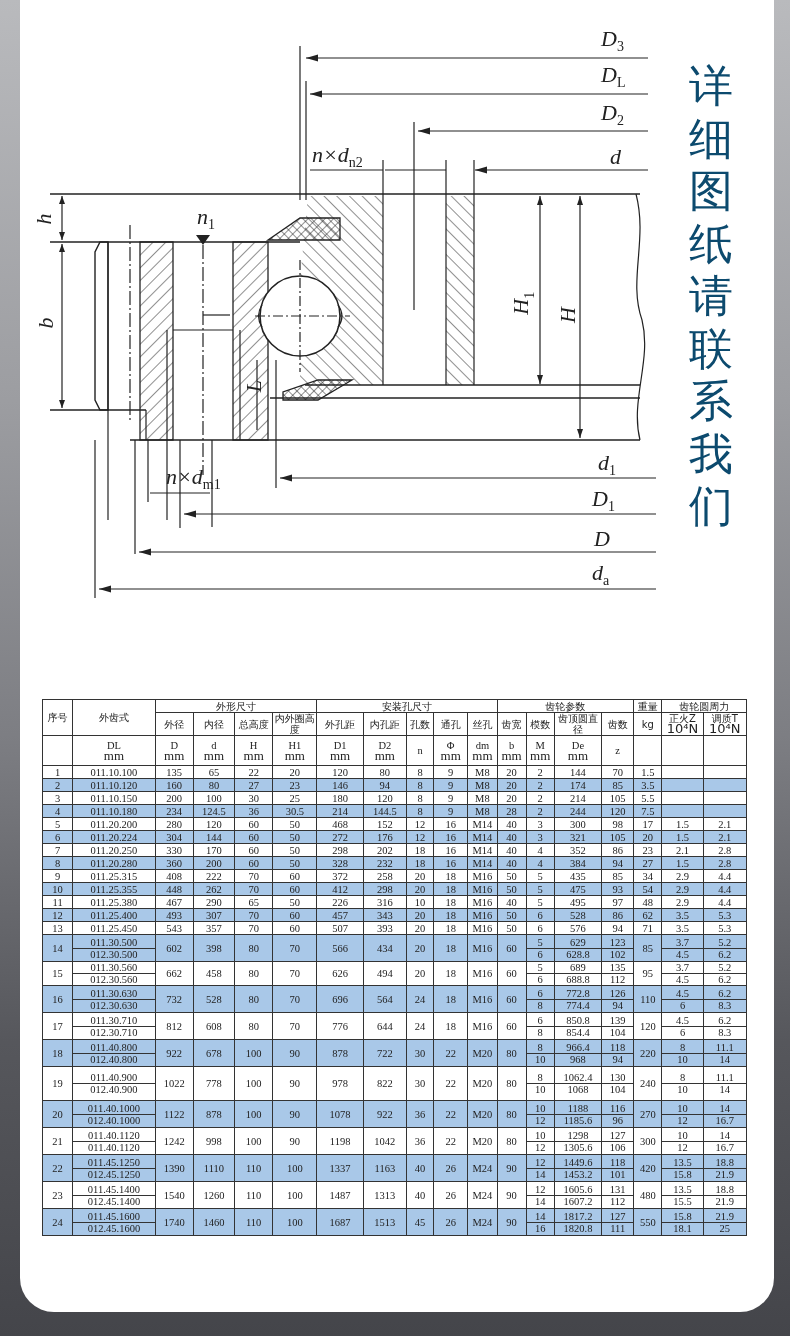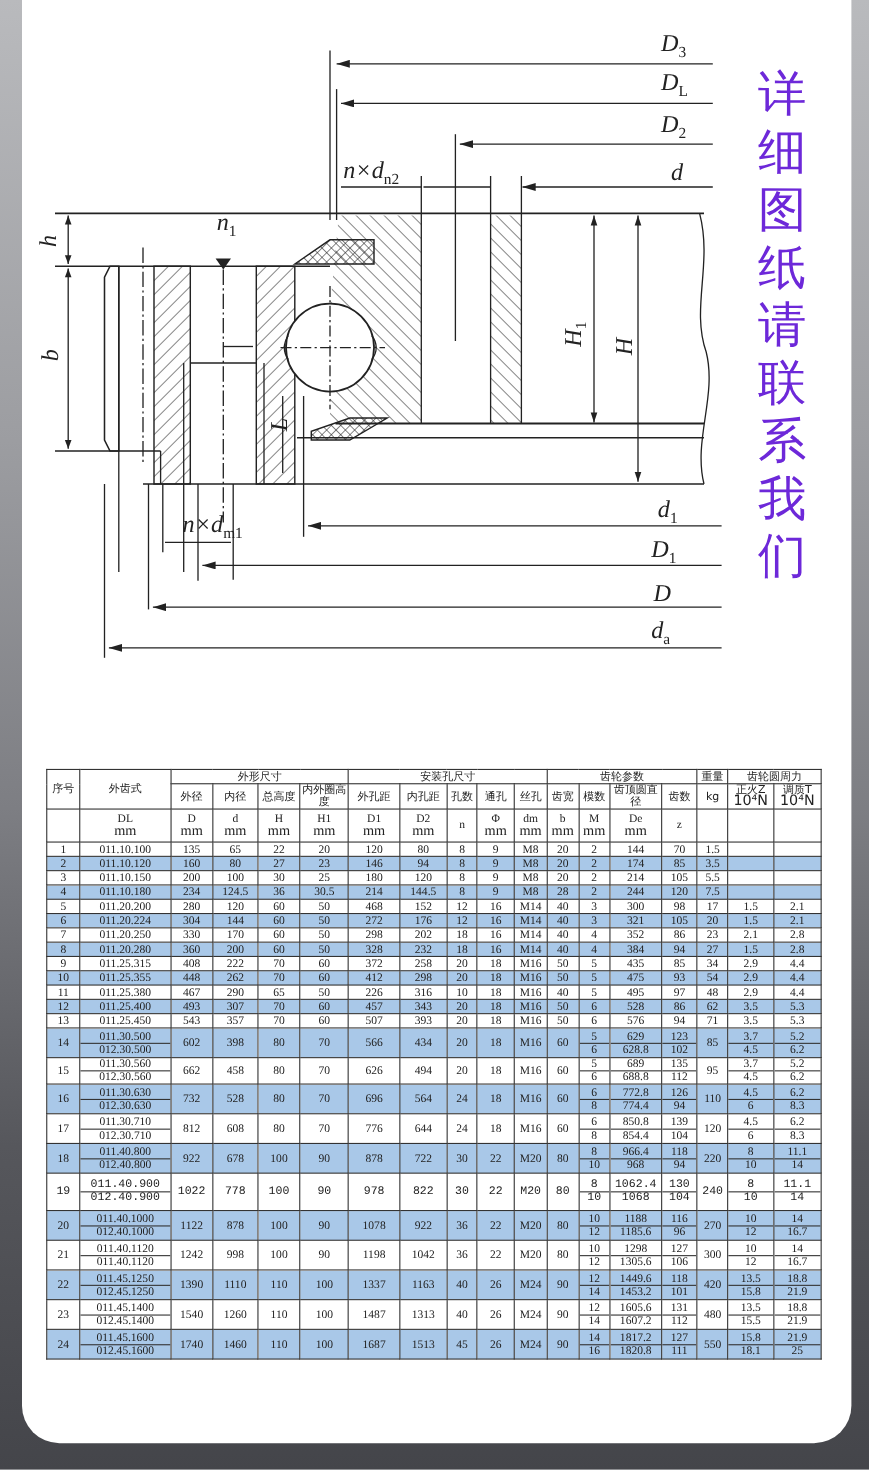--- a/index.html
+++ b/index.html
@@ -12,21 +12,21 @@
     position:absolute; left:20px; top:0; width:754px; height:1312px;
     background:#ffffff; border-radius:0 0 34px 34px;
   }
   .diagram { position:absolute; left:0; top:0; width:790px; height:620px; }
   .diagram svg { position:absolute; left:0; top:0; }
   .lbl { position:absolute; font-family:"Liberation Serif", "DejaVu Serif", serif; font-style:italic; font-size:22px; color:#222; line-height:1; }
   .lbl sub { font-size:14px; font-style:normal; }
   .side-text {
     position:absolute; left:686px; top:60px; width:50px;
     font-family:"DejaVu Sans", sans-serif; font-size:44px; line-height:52.5px;
-    color:#6d28d9; text-align:center; word-break:break-all;
+    color:#0c4a6e; text-align:center; word-break:break-all;
   }
   table.spec {
     position:absolute; left:42px; top:699px; width:705px;
     border-collapse:collapse; table-layout:fixed;
     font-family:"Liberation Serif", "DejaVu Serif", serif; font-size:10.5px; color:#222;
   }
   table.spec td, table.spec th {
     border:1px solid #333; padding:0; text-align:center; vertical-align:middle;
     font-weight:normal; line-height:11px; height:12px; overflow:hidden; white-space:nowrap;
   }
@@ -140,21 +140,21 @@
     </g>
   </svg>
 
   <div class="lbl" style="left:601px;top:28px;"><span>D</span><sub>3</sub></div>
   <div class="lbl" style="left:601px;top:64px;"><span>D</span><sub>L</sub></div>
   <div class="lbl" style="left:601px;top:102px;"><span>D</span><sub>2</sub></div>
   <div class="lbl" style="left:610px;top:146px;">d</div>
   <div class="lbl" style="left:312px;top:144px;"><span>n×d</span><sub>n2</sub></div>
   <div class="lbl" style="left:38px;top:208px;transform:rotate(-90deg);">h</div>
   <div class="lbl" style="left:40px;top:312px;transform:rotate(-90deg);">b</div>
-  <div class="lbl" style="left:197px;top:191px;"><span>n</span><sub>1</sub></div>
+  <div class="lbl" style="left:197px;top:206px;"><span>n</span><sub>1</sub></div>
   <div class="lbl" style="left:248px;top:375px;transform:rotate(-90deg);">L</div>
   <div class="lbl" style="left:512px;top:290px;transform:rotate(-90deg);"><span>H</span><sub>1</sub></div>
   <div class="lbl" style="left:560px;top:304px;transform:rotate(-90deg);">H</div>
   <div class="lbl" style="left:598px;top:452px;"><span>d</span><sub>1</sub></div>
   <div class="lbl" style="left:166px;top:466px;"><span>n×d</span><sub>m1</sub></div>
   <div class="lbl" style="left:592px;top:488px;"><span>D</span><sub>1</sub></div>
   <div class="lbl" style="left:594px;top:528px;">D</div>
   <div class="lbl" style="left:592px;top:562px;"><span>d</span><sub>a</sub></div>
 </div>
 
@@ -674,21 +674,21 @@
         <td>220</td>
         <td>
           <span class="split">8</span>
           <span class="split">10</span>
         </td>
         <td>
           <span class="split">11.1</span>
           <span class="split">14</span>
         </td>
       </tr>
-      <tr style="height: 34px; font-family: Liberation Mono, monospace;">
+      <tr style="height: 34px;">
         <td>19</td>
         <td>
           <span class="split">011.40.900</span>
           <span class="split">012.40.900</span>
         </td>
         <td>1022</td>
         <td>778</td>
         <td>100</td>
         <td>90</td>
         <td>978</td>

